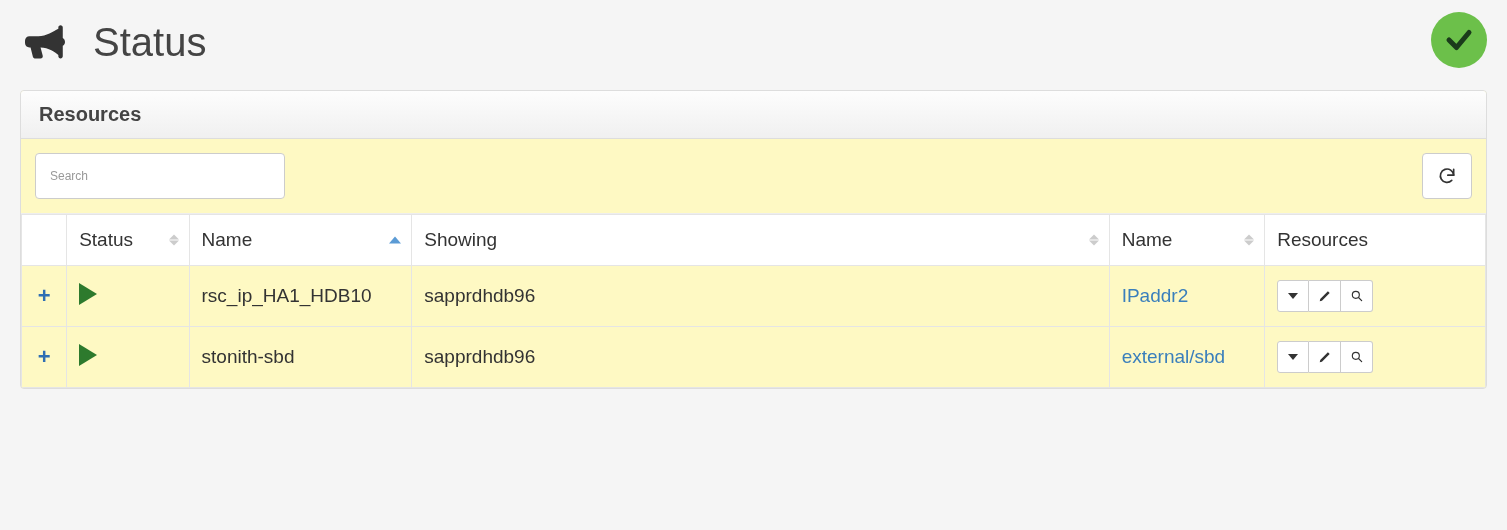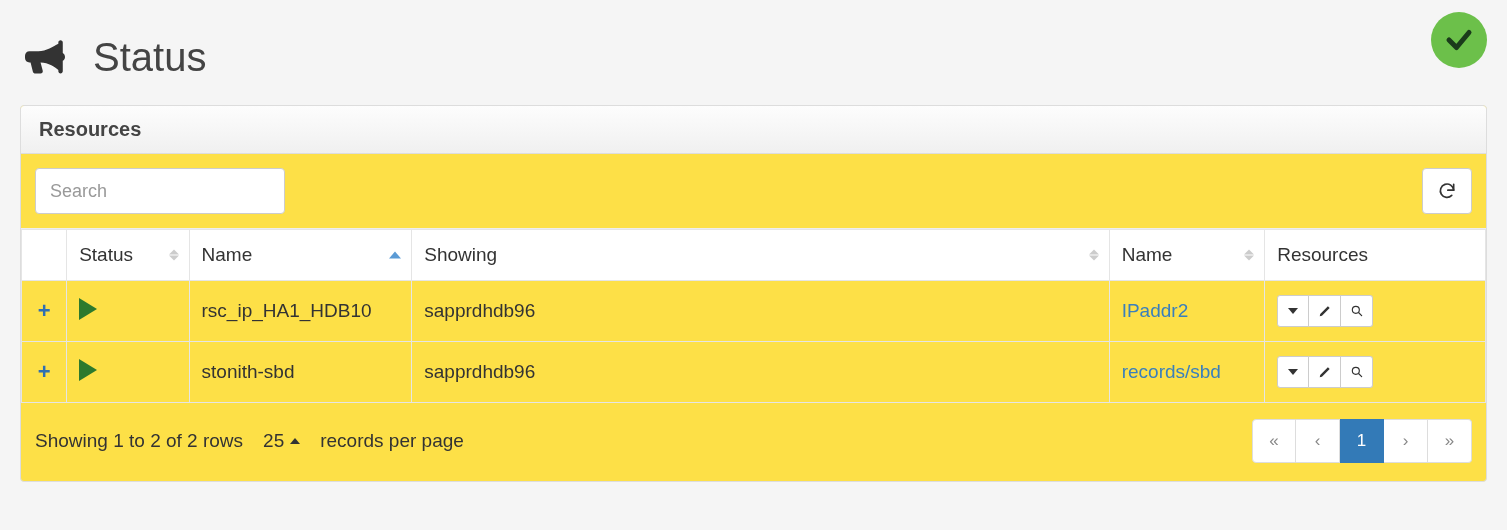--- a/index.html
+++ b/index.html
@@ -6,21 +6,21 @@
   html, body {
     margin: 0;
     padding: 0;
     font-family: "Helvetica Neue", Helvetica, Arial, sans-serif;
     background: #f5f5f5;
     color: #333;
     width: 1507px;
   }
   .page {
     position: relative;
-    padding: 35px 20px 30px 20px;
+    padding: 20px 20px 30px 20px;
   }
   .page-header {
     display: flex;
     align-items: center;
     gap: 28px;
     margin: 0 0 25px 5px;
   }
   .page-title {
     font-size: 40px;
     font-weight: 300;
@@ -43,21 +43,21 @@
     background: #6cc04a;
     display: flex;
     align-items: center;
     justify-content: center;
   }
   .ok-badge svg { width: 30px; height: 30px; stroke: #1b3b1b; stroke-width: 4; fill: none; stroke-linecap: round; stroke-linejoin: round; }
 
   .panel {
     border: 1px solid #ddd;
     border-radius: 4px;
-    background: #fde047;
+    background: #fef9c3;
     overflow: hidden;
   }
   .panel-heading {
     background: linear-gradient(#fdfdfd, #f0f0f0);
     border-bottom: 1px solid #ddd;
     padding: 12px 18px;
     font-size: 20px;
     font-weight: 600;
     color: #444;
   }
@@ -67,21 +67,21 @@
     align-items: center;
     padding: 14px;
     border-bottom: 1px solid #eee;
   }
   .search-input {
     width: 250px;
     height: 46px;
     border: 1px solid #ccc;
     border-radius: 4px;
     padding: 0 14px;
-    font-size: 18px;
+    font-size: 12px;
     color: #555;
   }
   .search-input::placeholder { color: #999; }
   .refresh-btn {
     width: 50px;
     height: 46px;
     border: 1px solid #ccc;
     border-radius: 4px;
     background: #fff;
     display: flex;
@@ -275,52 +275,35 @@
                     <path d="M15 15l5 5" stroke-linecap="round"></path>
                   </svg>
                 </button>
               </div></td>
           </tr>
           <tr>
             <td style="text-align:center"><span class="plus-icon">+</span></td>
             <td><span class="play-icon"></span></td>
             <td><span>stonith-sbd</span></td>
             <td><span>sapprdhdb96</span></td>
-            <td><span class="link">records/sbd</span></td>
+            <td><span class="link">external/sbd</span></td>
             <td><div class="btn-group">
                 <button>
                   <span class="caret-down"></span>
                 </button>
                 <button class="pencil">
                   <svg viewBox="0 0 24 24">
                     <path d="M3 21l3.8-.8L20 7 17 4 3.8 17.2 3 21zM15.5 5.5l3 3"></path>
                   </svg>
                 </button>
                 <button class="mag">
                   <svg viewBox="0 0 24 24">
                     <circle cx="10" cy="10" r="6"></circle>
                     <path d="M15 15l5 5" stroke-linecap="round"></path>
                   </svg>
                 </button>
               </div></td>
           </tr>
         </tbody>
     </table>
 
-    <div class="table-footer">
-      <div class="footer-left">
-        <span>Showing 1 to 2 of 2 rows</span>
-        <span class="page-size">
-          <span>25</span>
-          <span class="caret-up"></span>
-        </span>
-        <span>records per page</span>
-      </div>
-      <div class="pagination">
-        <button>«</button>
-        <button>‹</button>
-        <button class="active">1</button>
-        <button>›</button>
-        <button>»</button>
-      </div>
-    </div>
   </div>
 </div>
 
 </body></html>

